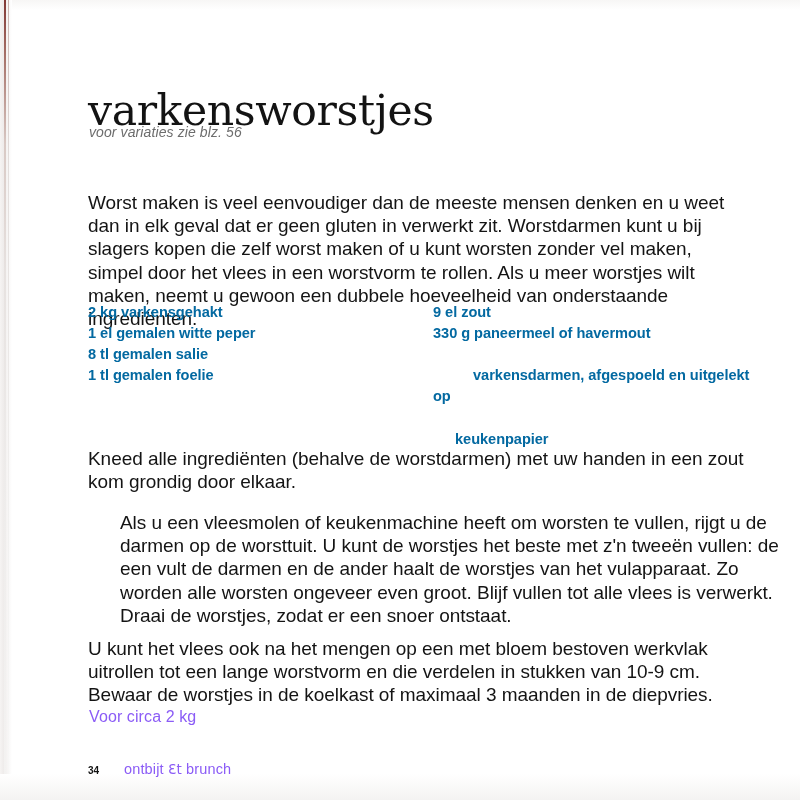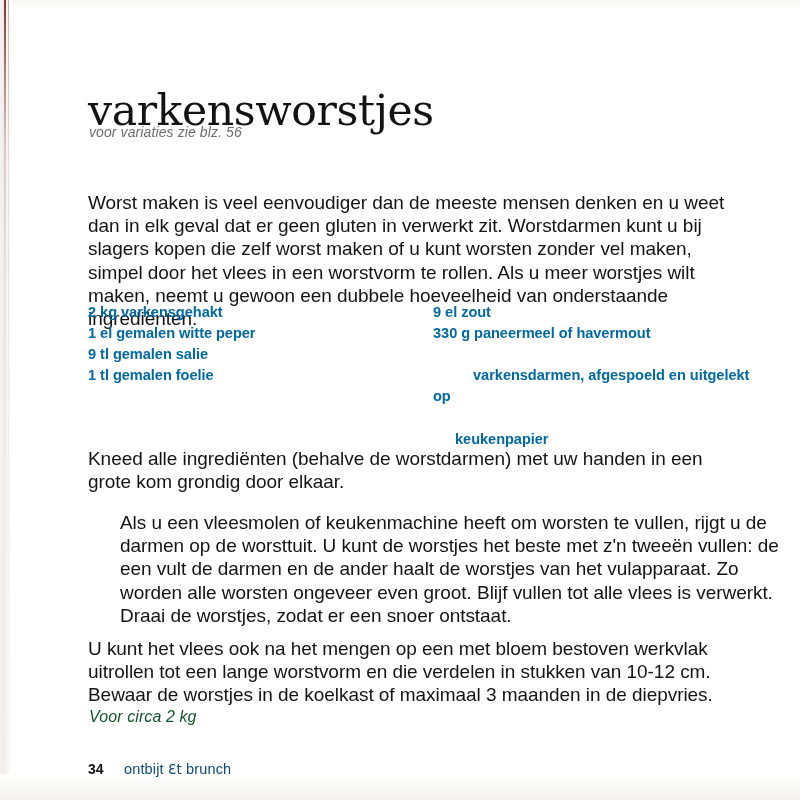--- a/index.html
+++ b/index.html
@@ -134,45 +134,44 @@
     padding-left: 22px;
   }
 
   
   .yield-note {
     position: absolute;
     left: 1px;
     top: 708px;
     font-family: "Liberation Sans", sans-serif;
     font-size: 16px;
-    font-style: italic;
-    color: #14532d;
+    color: #8b5cf6;
     letter-spacing: .1px;
   }
 
   
   .footer {
     position: absolute;
     left: 0;
     top: 761px;
     display: flex;
     align-items: baseline;
   }
   .folio {
     font-family: "Liberation Sans", sans-serif;
-    font-size: 14px;
+    font-size: 10px;
     font-weight: 700;
     color: #131313;
     width: 36px;
   }
   .running-head {
     font-family: "Liberation Sans", sans-serif;
     font-size: 14.5px;
     font-weight: 400;
-    color: #0c4a6e;
+    color: #8b5cf6;
     letter-spacing: .15px;
   }
   .amp-et {
     font-family: "DejaVu Sans", sans-serif;
     font-size: 13.5px;
     font-weight: 400;
   }
 </style>
 </head>
 <body>
@@ -191,40 +190,40 @@
 
     <div class="recipe-subtitle">voor variaties zie blz. 56</div>
 
     <p class="para" id="para-intro">Worst maken is veel eenvoudiger dan de meeste mensen denken en u weet dan in elk geval dat er geen gluten in verwerkt zit. Worstdarmen kunt u bij slagers kopen die zelf worst maken of u kunt worsten zonder vel maken, simpel door het vlees in een worstvorm te rollen. Als u meer worstjes wilt maken, neemt u gewoon een dubbele hoeveelheid van onderstaande ingrediënten.</p>
 
     <div class="ingredients">
 
       <div class="ing-col ing-col-left">
         <div class="ing-item">2 kg varkensgehakt</div>
         <div class="ing-item">1 el gemalen witte peper</div>
-        <div class="ing-item">9 tl gemalen salie</div>
+        <div class="ing-item">8 tl gemalen salie</div>
         <div class="ing-item">1 tl gemalen foelie</div>
       </div>
 
       <div class="ing-col ing-col-right">
         <div class="ing-item">9 el zout</div>
         <div class="ing-item">330 g paneermeel of havermout</div>
         <div class="ing-item">
           <span>varkensdarmen, afgespoeld en uitgelekt op</span>
           <span class="cont">keukenpapier</span>
         </div>
       </div>
 
     </div>
 
-    <p class="para" id="para-knead">Kneed alle ingrediënten (behalve de worstdarmen) met uw handen in een grote kom grondig door elkaar.</p>
+    <p class="para" id="para-knead">Kneed alle ingrediënten (behalve de worstdarmen) met uw handen in een zout kom grondig door elkaar.</p>
 
     <p class="para" id="para-fill">Als u een vleesmolen of keukenmachine heeft om worsten te vullen, rijgt u de darmen op de worsttuit. U kunt de worstjes het beste met z'n tweeën vullen: de een vult de darmen en de ander haalt de worstjes van het vulapparaat. Zo worden alle worsten ongeveer even groot. Blijf vullen tot alle vlees is verwerkt. Draai de worstjes, zodat er een snoer ontstaat.</p>
 
-    <p class="para" id="para-roll">U kunt het vlees ook na het mengen op een met bloem bestoven werkvlak uitrollen tot een lange worstvorm en die verdelen in stukken van 10-12 cm. Bewaar de worstjes in de koelkast of maximaal 3 maanden in de diepvries.</p>
+    <p class="para" id="para-roll">U kunt het vlees ook na het mengen op een met bloem bestoven werkvlak uitrollen tot een lange worstvorm en die verdelen in stukken van 10-9 cm. Bewaar de worstjes in de koelkast of maximaal 3 maanden in de diepvries.</p>
 
     <div class="yield-note">Voor circa 2 kg</div>
 
     <div class="footer">
       <span class="folio">34</span>
       <span class="running-head"><span>ontbijt</span><span>&nbsp;</span><span class="amp-et">Ɛt</span><span>&nbsp;</span><span>brunch</span></span>
     </div>
 
   </div>
 </div>

